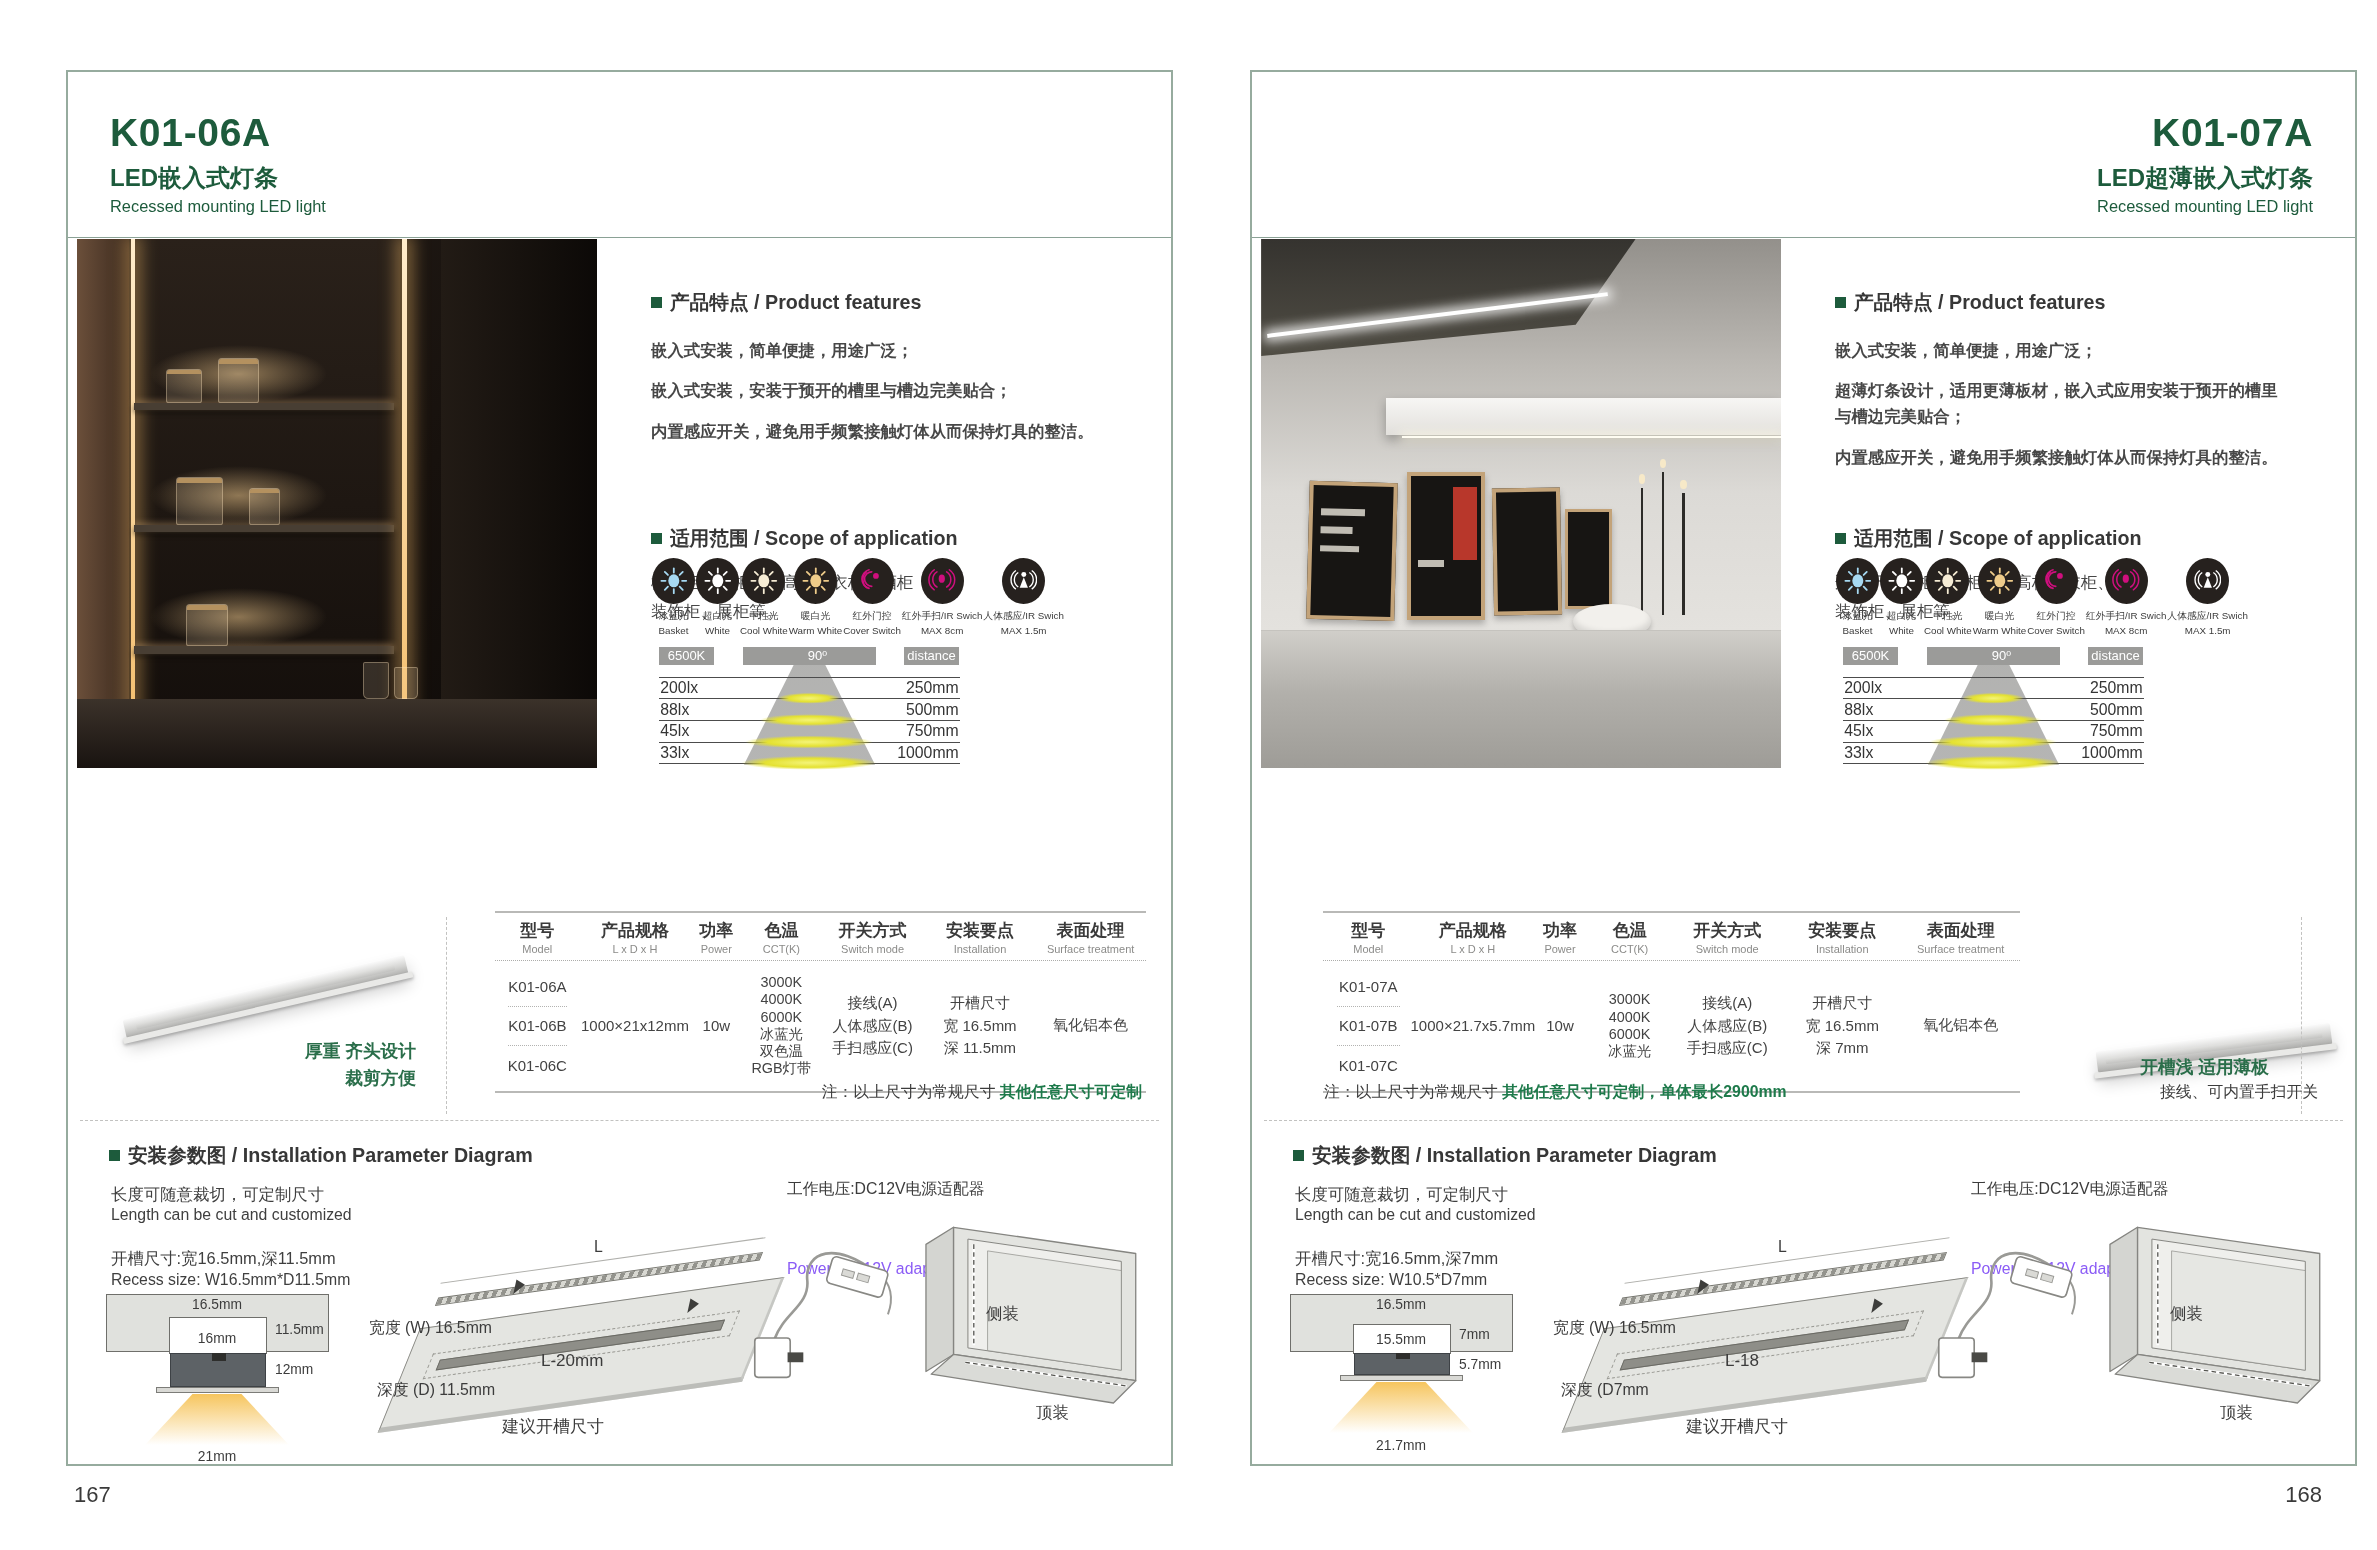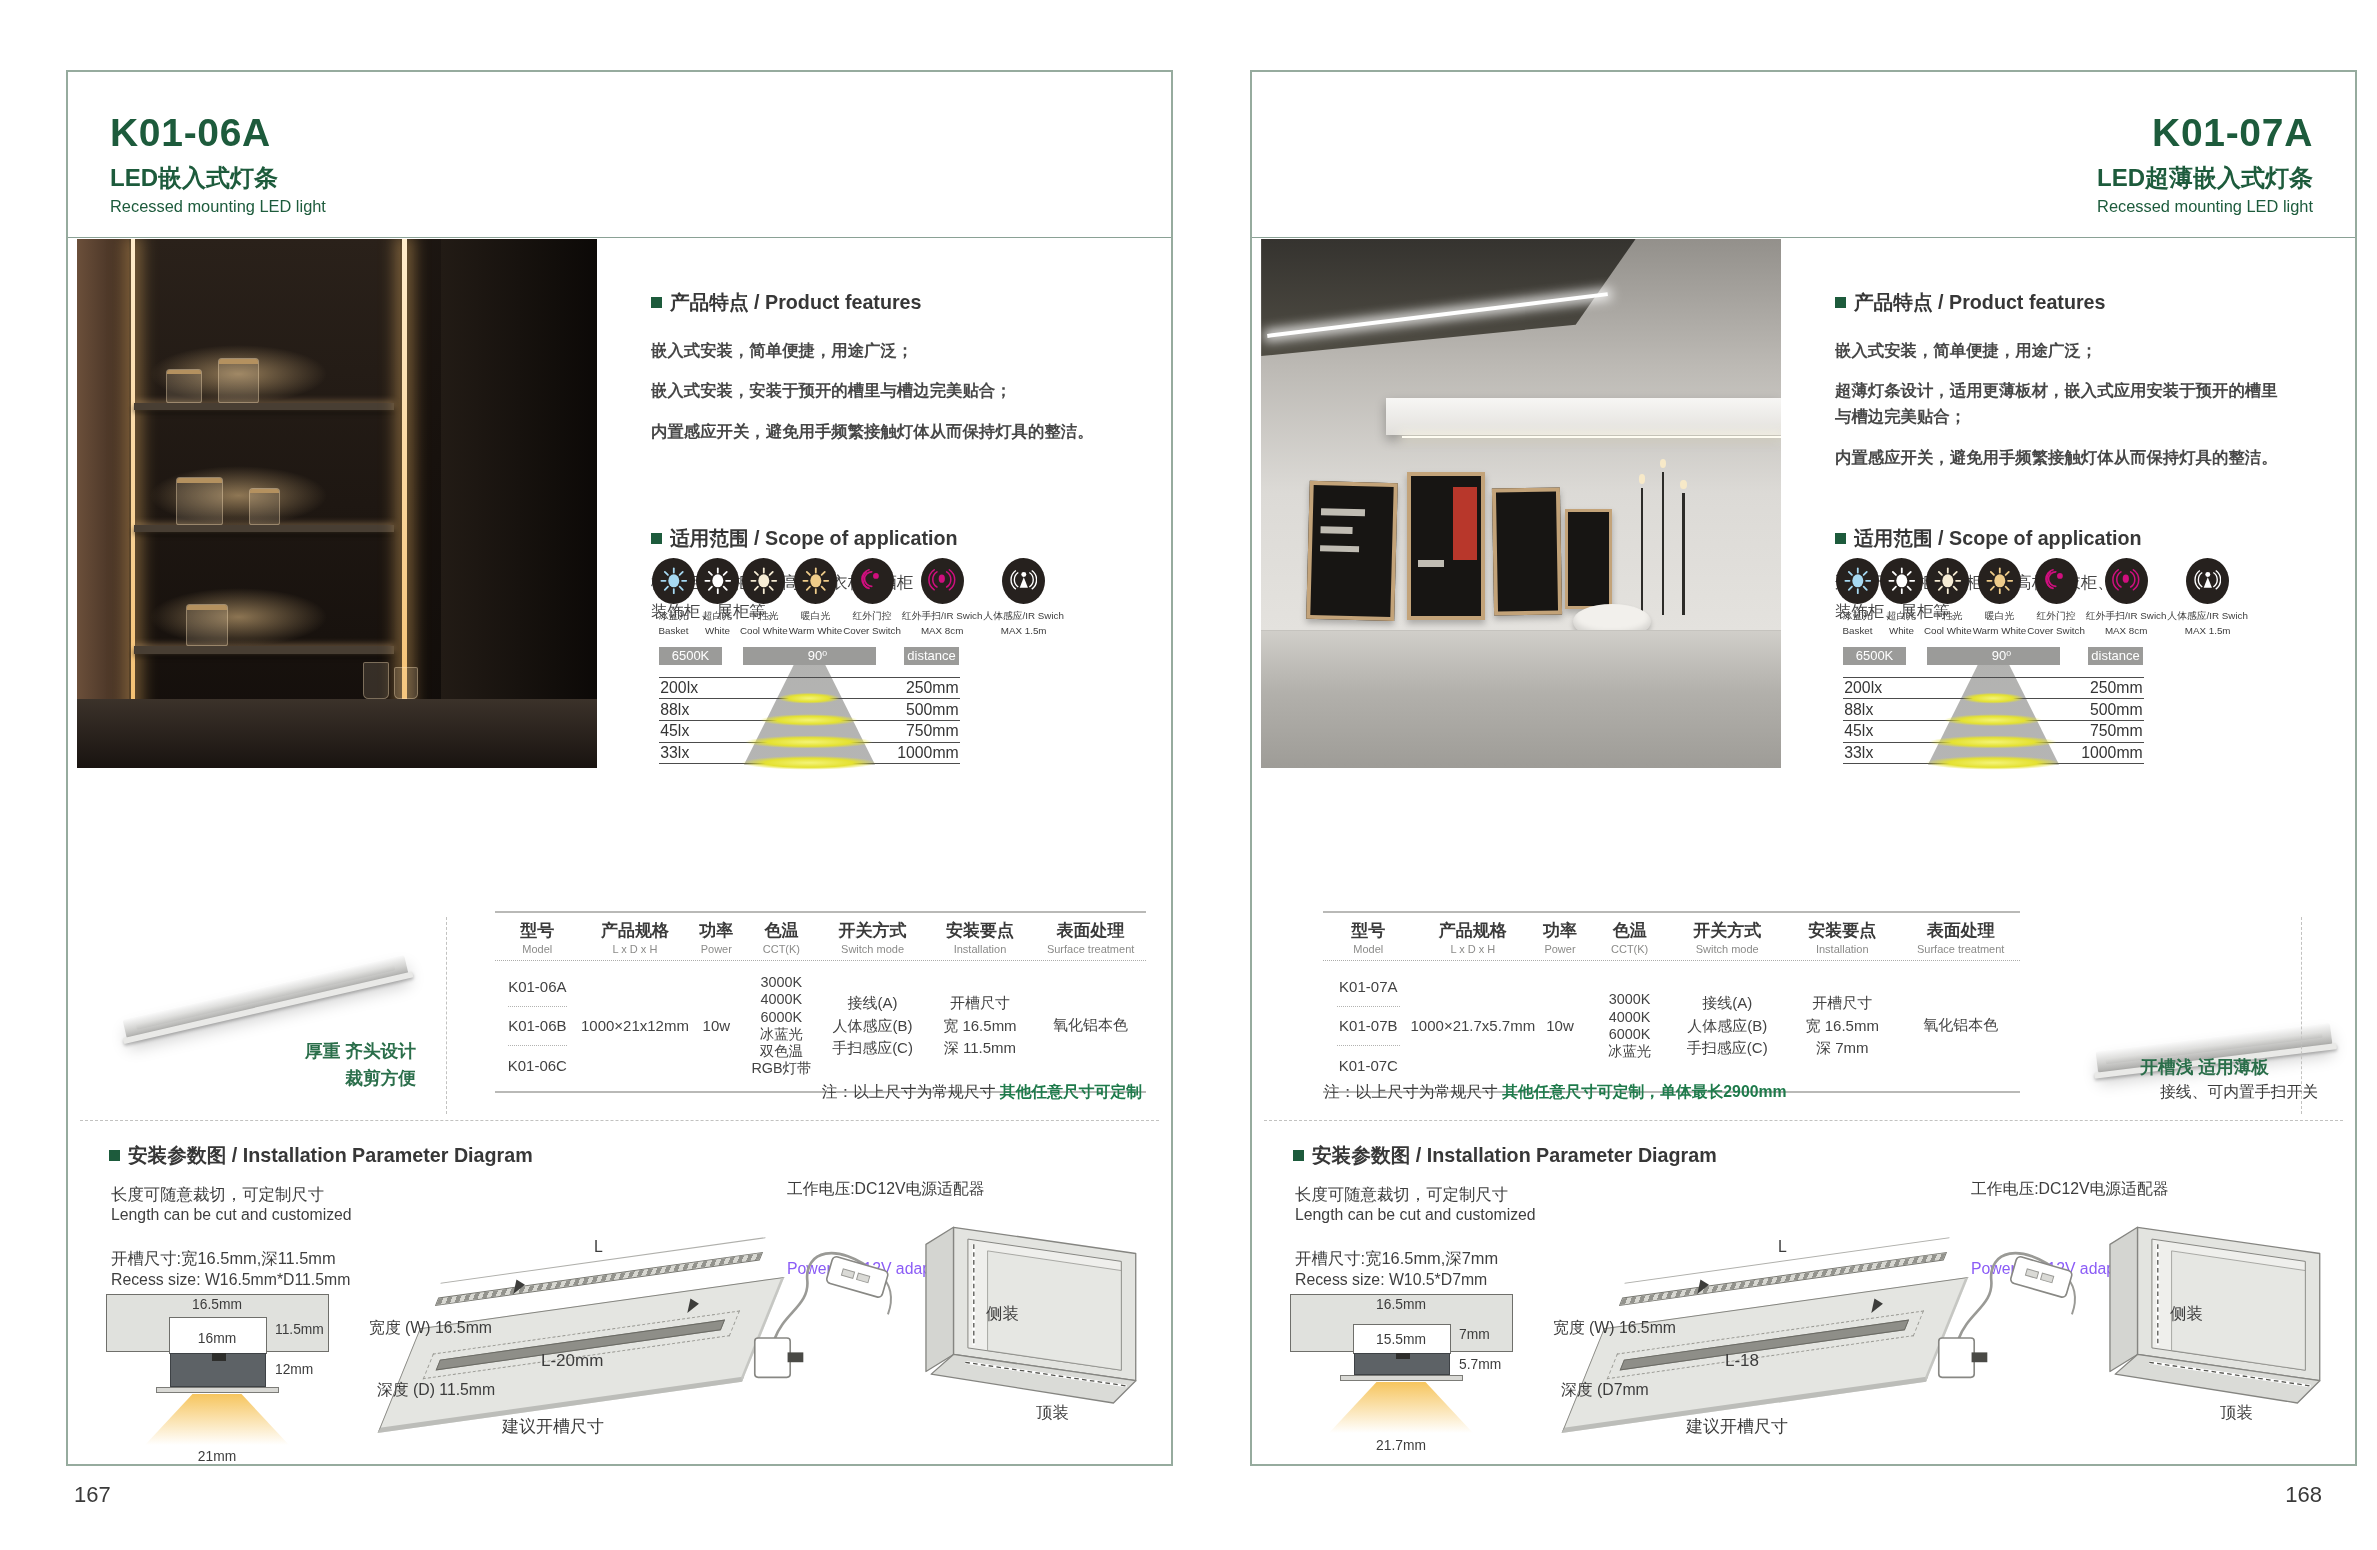--- a/index.html
+++ b/index.html
@@ -65,21 +65,21 @@
   
   .icons { position:absolute; left:584px; top:486px; width:412px; display:flex; justify-content:space-between; }
   .icon-cell { display:flex; flex-direction:column; align-items:center; }
   .icon-circle { width:43px; height:46px; border-radius:50%; background:#26211e; display:flex; align-items:center; justify-content:center; }
   .icon-circle svg { display:block; }
   .ic-lab { margin-top:5.3px; font-size:9.8px; color:#3c3c3c; text-align:center; white-space:nowrap; line-height:1.5; }
 
   
   .beam { position:absolute; left:591px; top:575px; width:301px; height:125px; }
   .pill { position:absolute; top:0; height:17.7px; background:#9b9b99; color:#fff; font-size:13px; display:flex; align-items:center; justify-content:center; }
-  .pill-k { left:0; width:63px; }
+  .pill-k { left:0; width:55px; }
   .pill-angle { left:84px; width:133px;padding-left:16px; }
   .pill-dist { left:245px; width:55px; }
   .cone { position:absolute; left:85px; top:17.7px; width:131px; height:100px;
           background:linear-gradient(rgba(165,165,163,.85), rgba(120,120,118,.55));
           clip-path:polygon(38% 0, 62% 0, 100% 100%, 0 100%); }
   .bline { position:absolute; left:0; width:100%; height:0; border-top:1.3px solid #4c4c4c; }
   .blux { position:absolute; left:1.3px; font-size:15.8px; color:#353535; }
   .bmm  { position:absolute; right:1.3px; font-size:15.8px; color:#353535; }
   .bell { position:absolute; border-radius:50%; transform:translate(-50%,-50%);
           background:radial-gradient(closest-side,#f4f478,#e4e131 65%,rgba(228,225,49,0)); }

